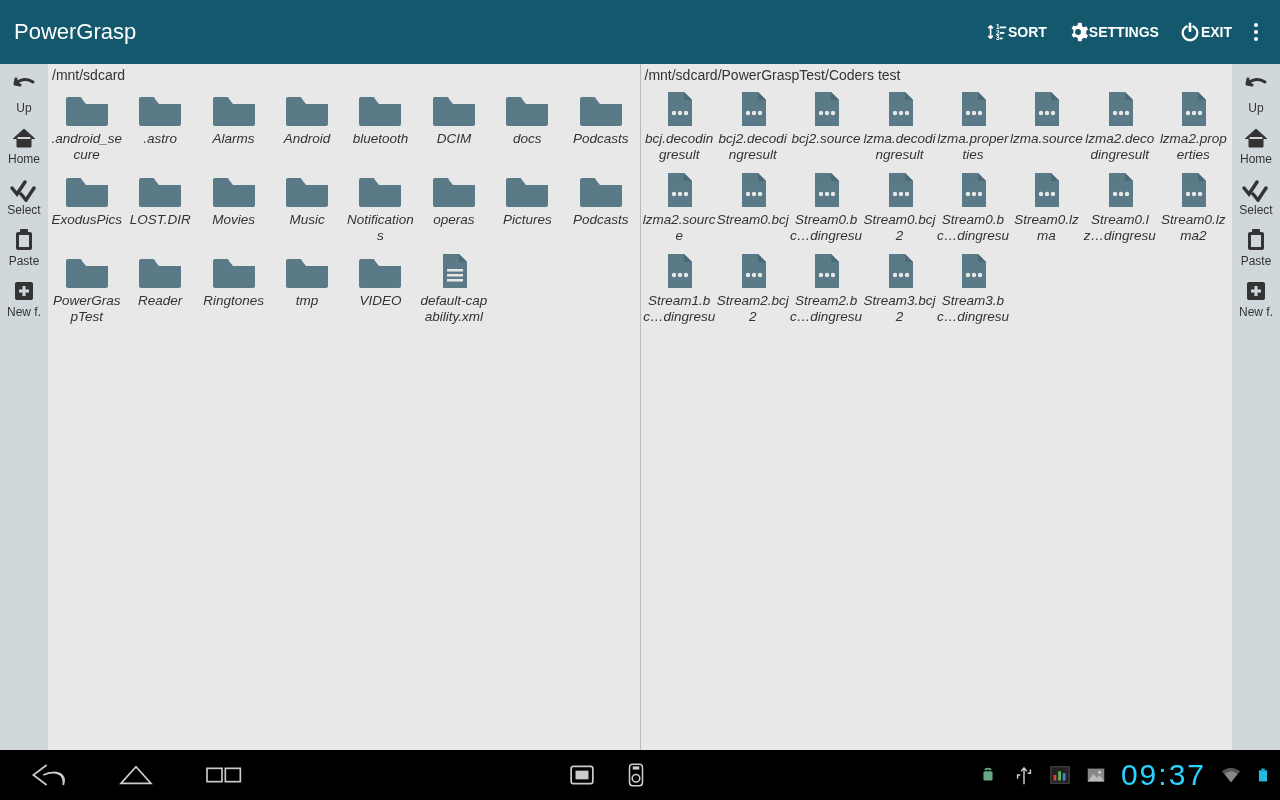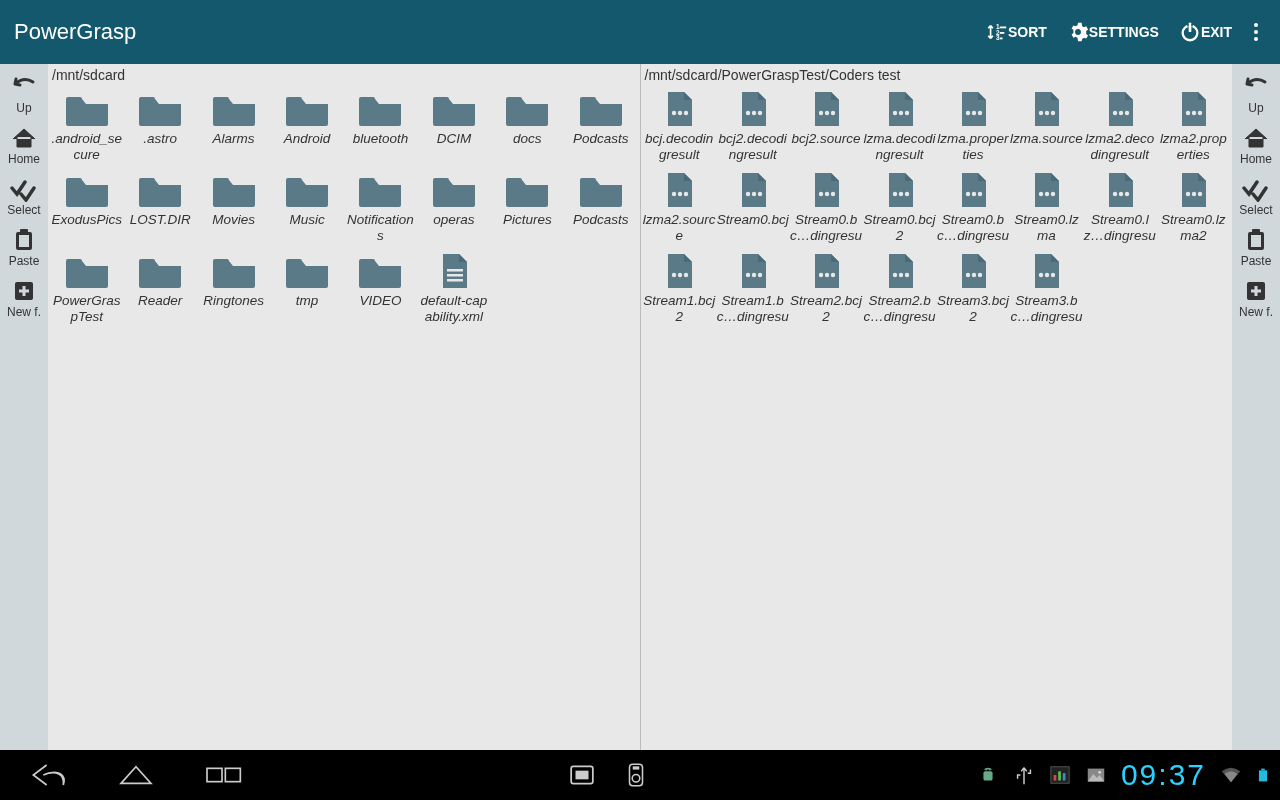--- a/index.html
+++ b/index.html
@@ -488,30 +488,20 @@
             <div class="name">Stream0.lzma2</div>
           </div>
           <div class="item">
             <svg class="icon" viewBox="0 0 54 44">
               <path d="M16 5 h16 l8 8 v26 h-24 Z" fill="#5a7a87"></path>
               <path d="M32 5 v8 h8" fill="#4a6a77"></path>
               <circle cx="22" cy="26" r="2.2" fill="#e8e8e8"></circle>
               <circle cx="28" cy="26" r="2.2" fill="#e8e8e8"></circle>
               <circle cx="34" cy="26" r="2.2" fill="#e8e8e8"></circle>
             </svg>
-            <div class="name">Stream1.bcj2</div>
-          </div>
-          <div class="item">
-            <svg class="icon" viewBox="0 0 54 44">
-              <path d="M16 5 h16 l8 8 v26 h-24 Z" fill="#5a7a87"></path>
-              <path d="M32 5 v8 h8" fill="#4a6a77"></path>
-              <circle cx="22" cy="26" r="2.2" fill="#e8e8e8"></circle>
-              <circle cx="28" cy="26" r="2.2" fill="#e8e8e8"></circle>
-              <circle cx="34" cy="26" r="2.2" fill="#e8e8e8"></circle>
-            </svg>
             <div class="name">Stream1.bc…dingresult</div>
           </div>
           <div class="item">
             <svg class="icon" viewBox="0 0 54 44">
               <path d="M16 5 h16 l8 8 v26 h-24 Z" fill="#5a7a87"></path>
               <path d="M32 5 v8 h8" fill="#4a6a77"></path>
               <circle cx="22" cy="26" r="2.2" fill="#e8e8e8"></circle>
               <circle cx="28" cy="26" r="2.2" fill="#e8e8e8"></circle>
               <circle cx="34" cy="26" r="2.2" fill="#e8e8e8"></circle>
             </svg>

